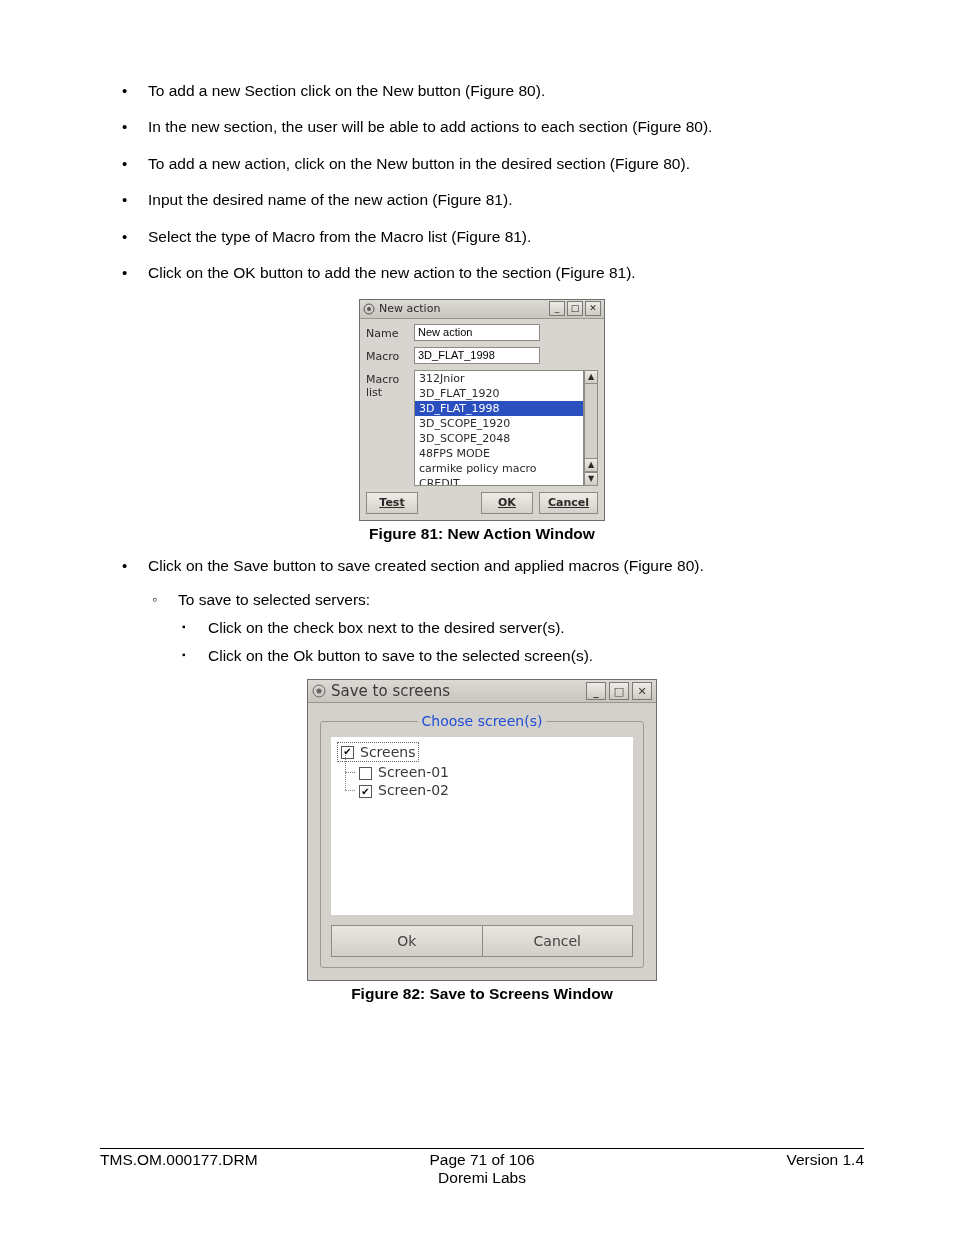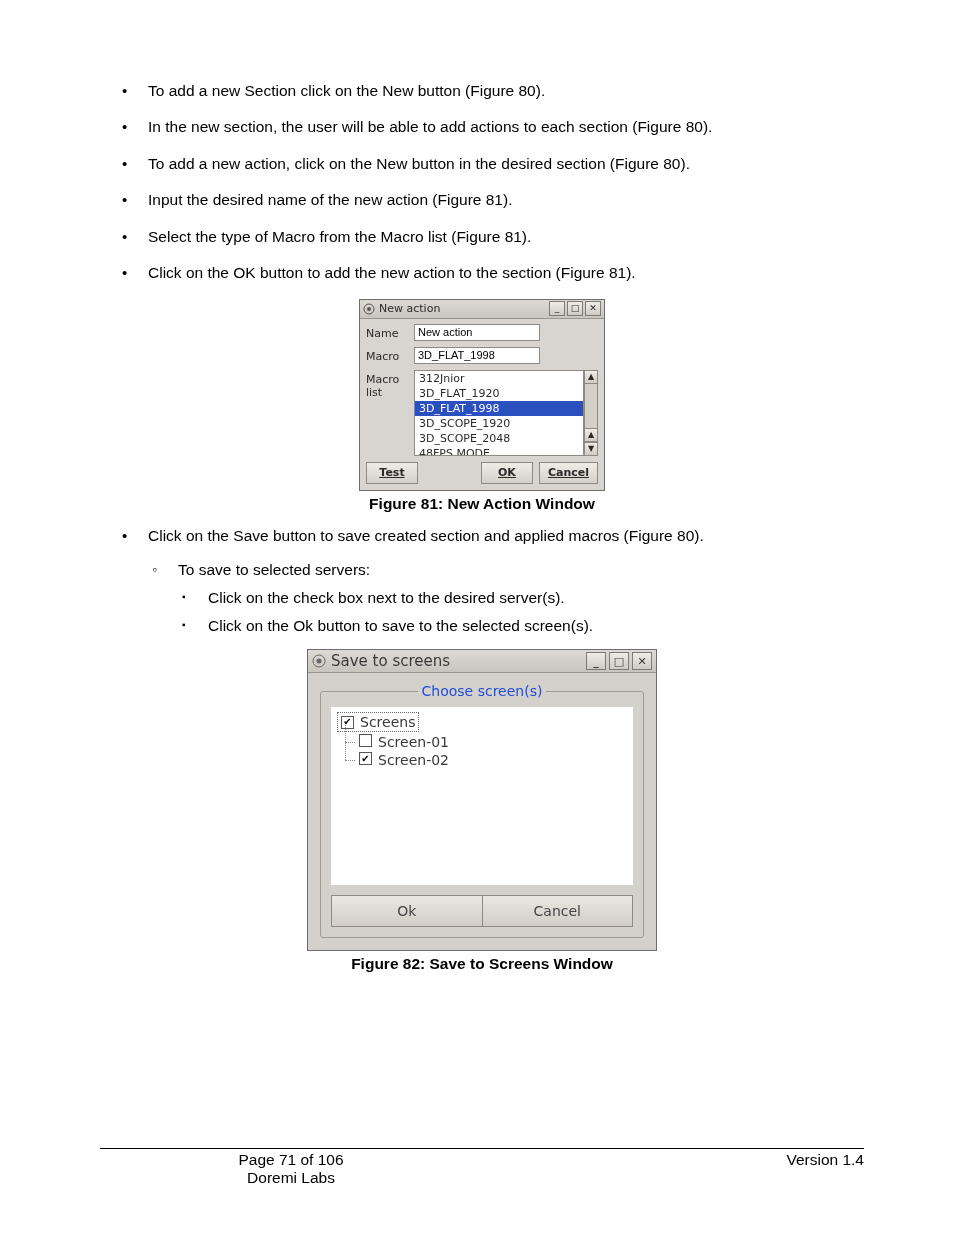--- a/index.html
+++ b/index.html
@@ -115,21 +115,21 @@
     border: 1px solid #8d8a84;
     background: #fff;
     font-size: 11px;
     padding: 0 3px;
     box-sizing: border-box;
   }
   .dlg1 .listwrap {
     display: flex; align-items: stretch;
   }
   .dlg1 .listbox {
-    width: 170px; height: 86px;
+    width: 170px; height: 116px;
     border: 1px solid #8d8a84;
     background: #fff;
     overflow: hidden;
     box-sizing: border-box;
   }
   .dlg1 .listbox .opt {
     padding: 1px 4px;
     font-size: 11px;
     white-space: nowrap;
     cursor: default;
@@ -204,21 +204,21 @@
   .dlg2 legend { font-size: 14px; color: #1d4ed8; padding: 0 4px; text-align: center; }
   .dlg2 .tree {
     height: 170px;
     background: #fff;
     border: none;
     padding: 4px 6px;
     font-size: 14px;
     position: relative;
   }
   .dlg2 .tree .trow {
-    display: flex; align-items: flex-start;
+    display: flex; align-items: flex-end;
     padding: 1px 0;
   }
   .dlg2 .tree .trow.child { padding-left: 22px; position: relative; }
   .dlg2 .tree .trow.child::before {
     content: "";
     position: absolute;
     left: 8px; top: 9px;
     width: 10px; border-top: 1px dotted #888;
   }
   .dlg2 .tree .trow.child::after {
@@ -392,20 +392,21 @@
           <div class="btn2">Ok</div>
           <div class="btn2">Cancel</div>
         </div>
       </fieldset>
     </div>
   </div>
   <div class="fig-caption">Figure 82: Save to Screens Window</div>
 
   <div class="footer-line"></div>
   <div class="footer">
+    <div class="l">TMS.OM.000177.DRM</div>
     <div class="c">
       <span>Page 71 of 106</span><br>
       <span>Doremi Labs</span>
     </div>
     <div class="r">Version 1.4</div>
   </div>
 
 </div>
 
 </body></html>

